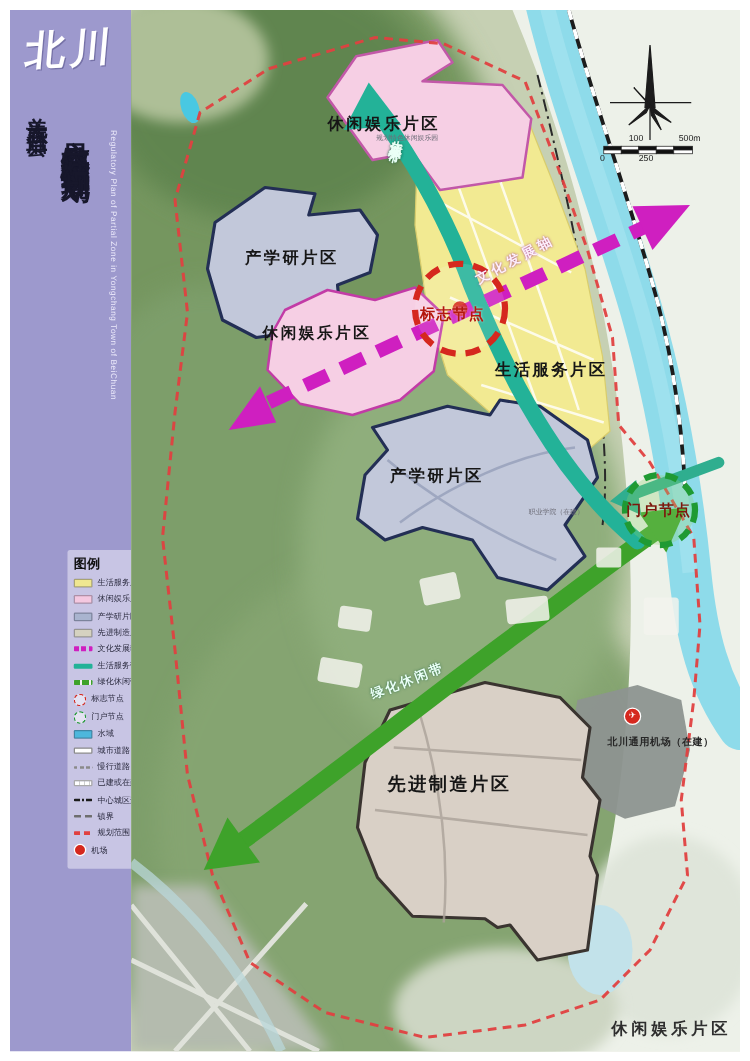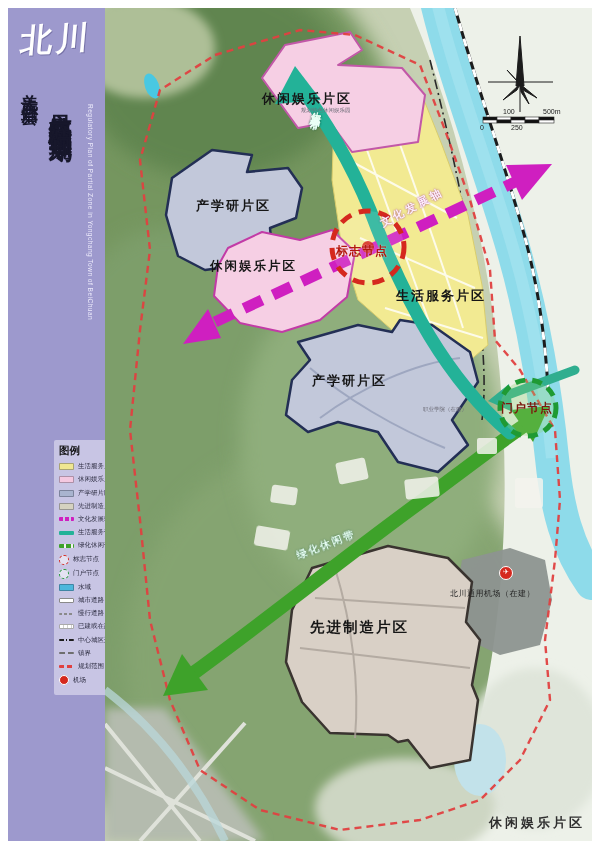--- a/index.html
+++ b/index.html
@@ -41,21 +41,21 @@
   .sw-airport{width:10px;height:10px;border-radius:50%;background:#d5281e;border:1px solid #fff}
   
   #map{position:absolute;left:105px;top:8px;width:487px;height:833px;background:#cfd8c0;}
   #map svg{position:absolute;left:0;top:0;}
   .maplabel{position:absolute;font-weight:bold;color:#161616;white-space:nowrap;}
   .zlabel{font-size:13px;letter-spacing:2px;}
   .nodelabel{font-size:12px;letter-spacing:1px;}
   .axlabel{font-size:11px;color:#fdeffb;letter-spacing:3px;text-shadow:0 0 2px rgba(140,10,130,.8);}
   .beltlabel{font-size:10.5px;color:#eafff6;letter-spacing:2px;text-shadow:0 0 2px rgba(20,90,60,.8);}
   .tinylabel{font-size:5.5px;font-weight:normal;color:#6d6d78;letter-spacing:0;}
-  .smalldark{font-size:8px;font-weight:normal;color:#272727;letter-spacing:.5px;}
+  .smalldark{font-size:8px;font-weight:bold;color:#272727;letter-spacing:.5px;margin-left:36px;}
   .scaletxt{position:absolute;font-size:7px;color:#222;font-weight:normal;}
   #caption{position:absolute;left:489px;top:814px;font-size:13px;font-weight:bold;color:#2e2e2e;letter-spacing:3px;}
 </style>
 </head>
 <body>
 
 <div id="stage">
 
   <div id="sidebar">
     <div id="logo">北川</div>

